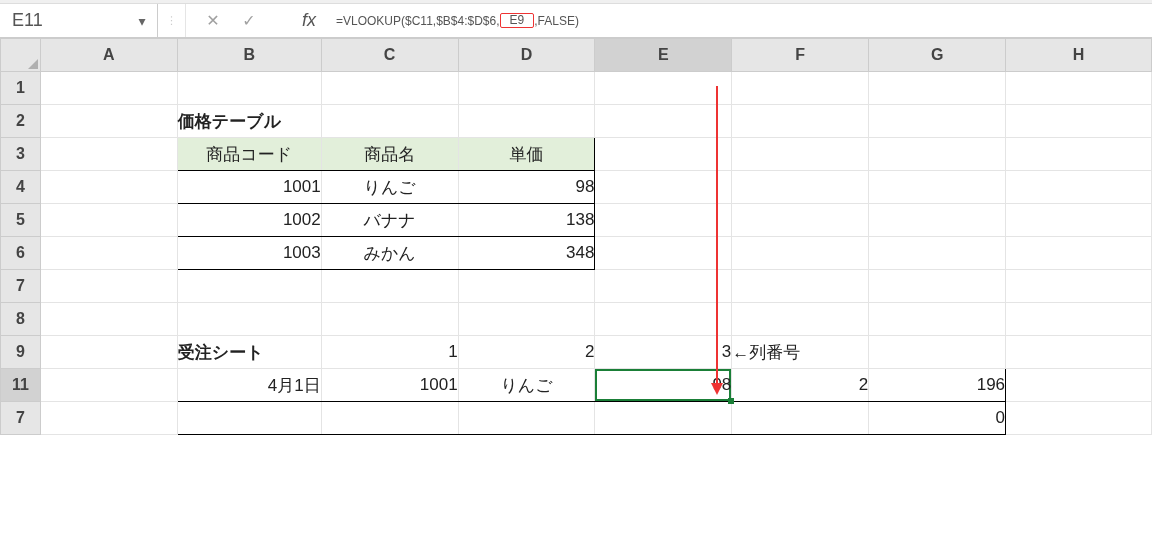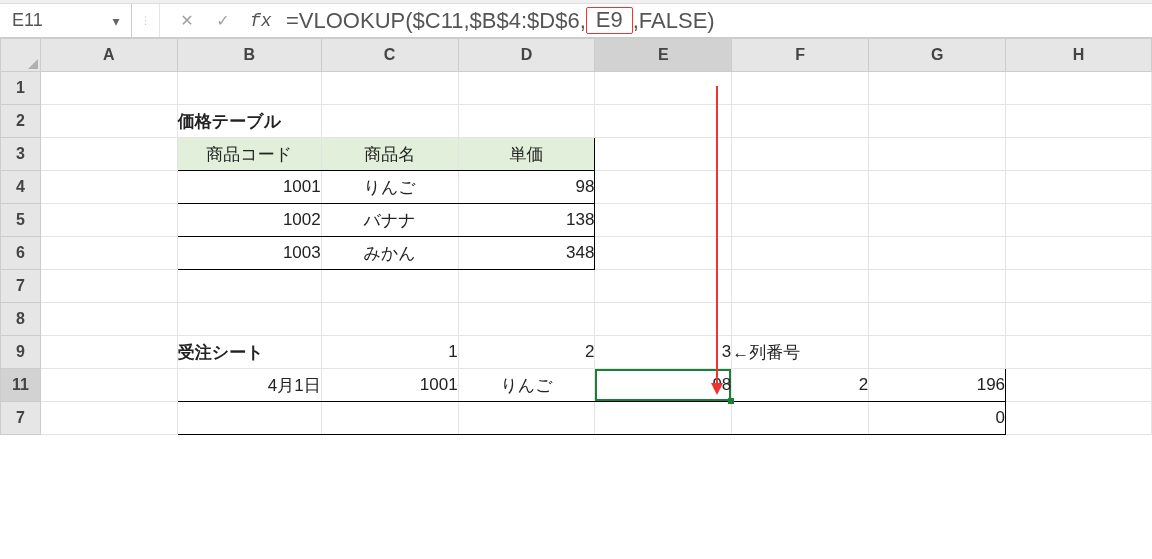--- a/index.html
+++ b/index.html
@@ -1,28 +1,28 @@
 <!DOCTYPE html>
 <html><head>
 <meta charset="utf-8">
 <style>
   * { box-sizing: border-box; margin: 0; padding: 0; }
   body { font-family: "Yu Gothic", "Meiryo", Arial, sans-serif; font-size: 14px; color: #333; background: #fff; width: 1152px; overflow: hidden; }
 
   .top-strip { height: 4px; background: #f0f0f0; border-bottom: 1px solid #ddd; }
 
   .formula-bar { display: flex; align-items: center; height: 34px; background: #fff; border-bottom: 1px solid #ccc; }
-  .namebox-wrap { display: flex; align-items: center; width: 132px; height: 100%; border-right: 1px solid #ccc; padding: 0 6px; position: relative; }
+  .namebox-wrap { display: flex; align-items: center; width: 158px; height: 100%; border-right: 1px solid #ccc; padding: 0 6px; position: relative; }
   .namebox { flex: 1; font-size: 18px; color: #555; padding-left: 6px; }
   .namebox-dd { width: 18px; text-align: center; color: #666; }
   .fb-separator { width: 28px; height: 100%; border-right: 1px solid #e5e5e5; display:flex; align-items:center; justify-content:center; color:#999;}
   .fb-icons { display: flex; align-items: center; gap: 18px; padding: 0 18px; }
   .fb-icon { font-size: 16px; color: #a0a0a0; width: 18px; text-align:center; }
-  .fb-icon.fx { font-style: italic; font-family: Liberation Mono, monospace; font-size: 18px; color: #555; }
-  .formula-text { font-size: 22px; color: #555; font-family: Arial, sans-serif; letter-spacing: 0px; display:flex; align-items:center; }
+  .fb-icon.fx { font-style: italic; font-family: Liberation Sans, sans-serif; font-size: 18px; color: #555; margin-left: 24px; }
+  .formula-text { font-size: 12px; color: #555; font-family: Arial, sans-serif; letter-spacing: 0px; display:flex; align-items:center; }
   .highlight-e9 { border: 1.5px solid #e33; padding: 0 9px; border-radius: 2px; color:#555; display:inline-block; line-height:1.1; }
 
   .sheet-area { position: relative; }
   .grid { border-collapse: collapse; table-layout: fixed; }
   .grid td, .grid th { border: 1px solid #e4e4e4; height: 33px; padding: 0; }
 
   .col-rowhead { width: 40px; }
   .col-A { width: 137px; }
   .col-B { width: 144px; }
   .col-C { width: 137px; }

